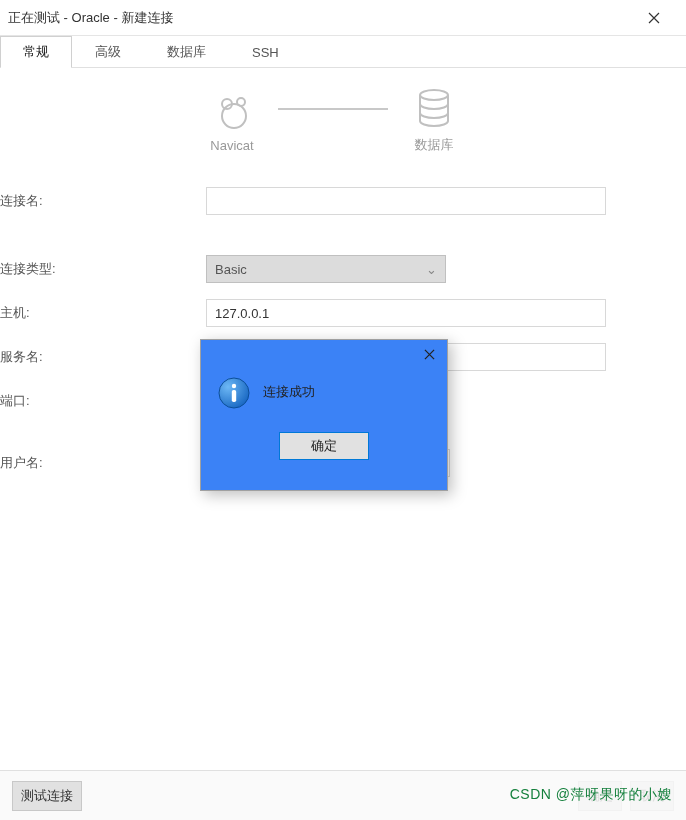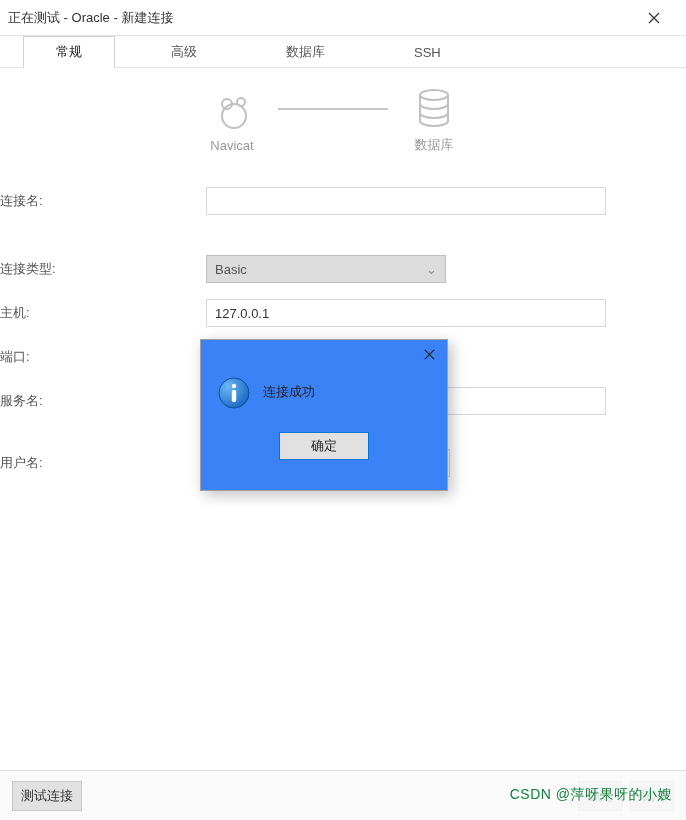--- a/index.html
+++ b/index.html
@@ -3,21 +3,21 @@
   <meta charset="utf-8">
   <style>
     * { box-sizing: border-box; margin: 0; padding: 0; font-family: "Microsoft YaHei", "Segoe UI", sans-serif; }
     body { width: 686px; height: 820px; background: #fff; overflow: hidden; position: relative; }
     
     .titlebar { height: 36px; display: flex; align-items: center; padding: 0 12px 0 8px; border-bottom: 1px solid #e5e5e5; }
     .titlebar-title { flex: 1; font-size: 13px; color: #333; }
     .titlebar-close { width: 40px; height: 36px; display: flex; align-items: center; justify-content: center; font-size: 16px; color: #333; cursor: pointer; }
     
     .tabs { display: flex; border-bottom: 1px solid #e0e0e0; height: 32px; }
-    .tab { padding: 0 32px; font-size: 13px; color: #555; display: flex; align-items: center; border: 1px solid transparent; border-bottom: none; cursor: pointer; margin-left: 23px; }
+    .tab { padding: 0 22px; font-size: 13px; color: #555; display: flex; align-items: center; border: 1px solid transparent; border-bottom: none; cursor: pointer; }
     .tab.active { border-color: #d0d0d0; background: #fff; position: relative; color: #222; }
     .tab.active::after { content: ""; position: absolute; bottom: -1px; left: 0; right: 0; height: 1px; background: #fff; }
     
     .content { padding: 18px 20px 18px 0; height: calc(100% - 36px - 32px - 50px); overflow: hidden; }
     
     .diagram { display: flex; align-items: center; justify-content: center; gap: 24px; margin: 0 0 30px 0; }
     .diagram-item { display: flex; flex-direction: column; align-items: center; gap: 6px; }
     .diagram-icon { width: 44px; height: 44px; display: flex; align-items: center; justify-content: center; }
     .diagram-label { font-size: 13px; color: #999; }
     .diagram-line { width: 110px; height: 2px; background: #c8c8c8; margin-bottom: 22px; }
@@ -120,27 +120,27 @@
         </div>
       </div>
     </div>
 
     <div class="row row-tight">
       <div class="label">主机:</div>
       <div class="field"><input class="input input-wide" value="127.0.0.1" style=""></div>
     </div>
 
     <div class="row row-tight">
-      <div class="label">端口:</div>
-      <div class="field"><input class="input input-port" value="1521" style=""></div>
+      <div class="label">服务名:</div>
+      <div class="field"><input class="input input-wide" value="" style=""></div>
     </div>
 
     <div class="row row-tight">
-      <div class="label">服务名:</div>
-      <div class="field"><input class="input input-wide" value="" style=""></div>
+      <div class="label">端口:</div>
+      <div class="field"><input class="input input-port" value="1521" style=""></div>
     </div>
 
     <div style="height:18px"></div>
 
     <div class="row row-tight">
       <div class="label">用户名:</div>
       <div class="field"><input class="input password" value="" style=""></div>
     </div>
 
   </div>

